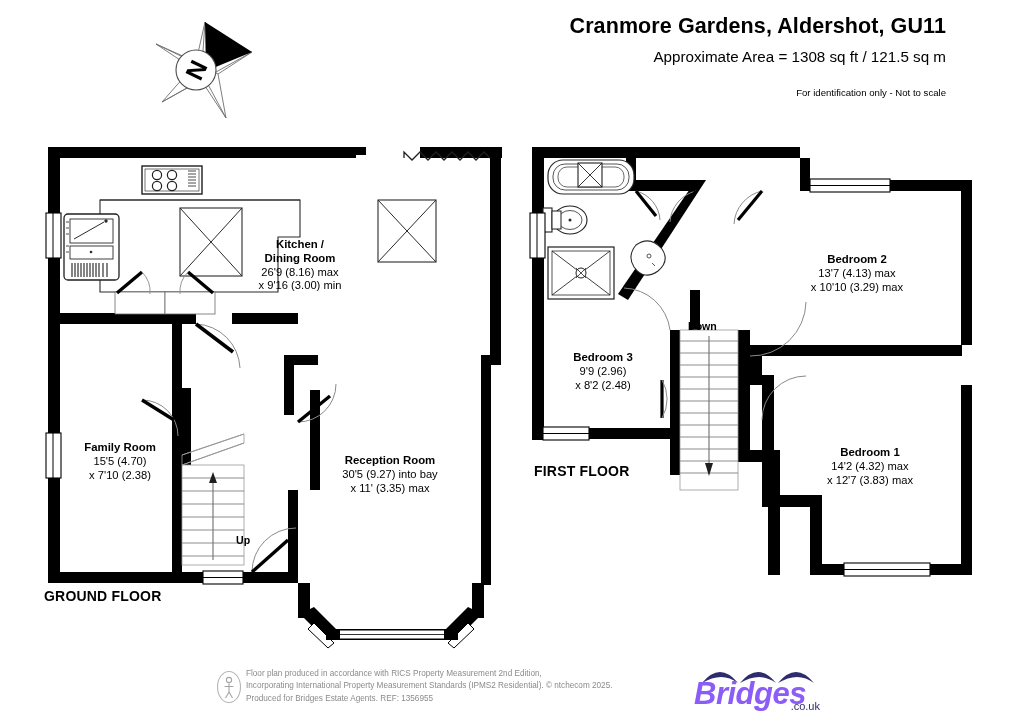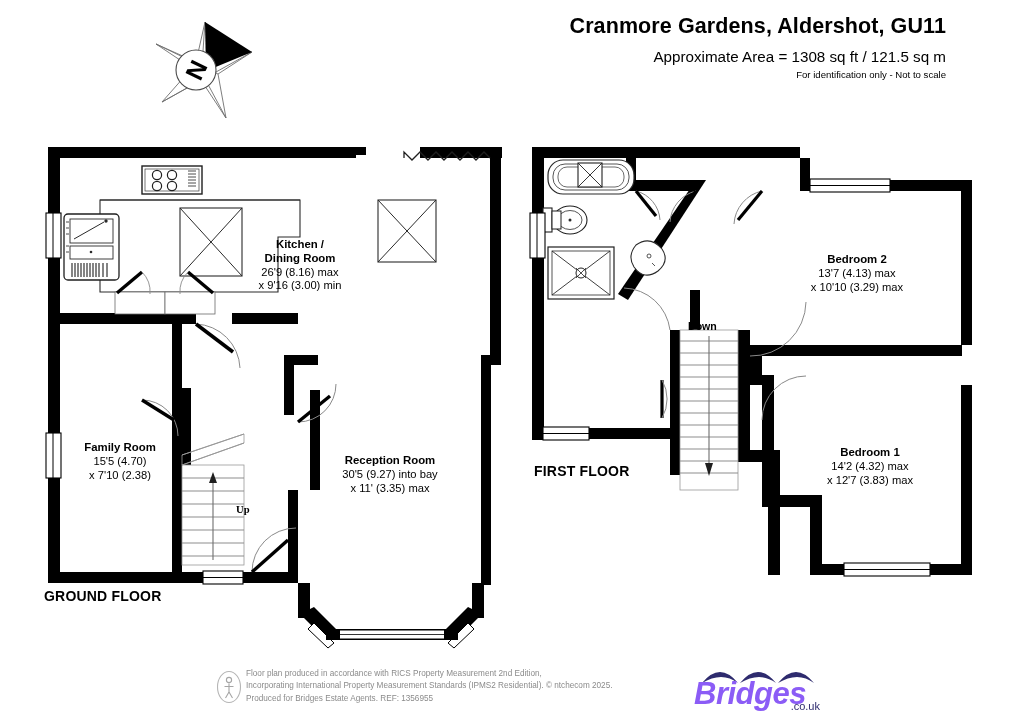--- a/index.html
+++ b/index.html
@@ -7,42 +7,42 @@
   body{
     width:1024px;height:724px;position:relative;overflow:hidden;
     font-family:"Liberation Sans",sans-serif;color:#000;
   }
   .sheet{position:absolute;left:0;top:0;width:960px;height:724px;}
 
   
   #header{position:absolute;right:14px;top:14px;text-align:right;}
   #plan-title{font-size:21.5px;font-weight:bold;letter-spacing:.1px;line-height:1.15;white-space:nowrap;}
   #plan-area{font-size:15.2px;margin-top:9px;white-space:nowrap;}
-  #plan-disclaimer{font-size:9.6px;margin-top:4px;white-space:nowrap;}
+  #plan-disclaimer{font-size:9.6px;margin-top:22px;white-space:nowrap;}
 
   
   .floor-caption{position:absolute;font-size:14px;font-weight:bold;letter-spacing:.2px;}
   #caption-ground{left:44px;top:588px;}
   #caption-first{left:534px;top:463px;}
 
   
   .room-label{position:absolute;text-align:center;line-height:1.22;}
   .room-label .rl-name{font-size:11.4px;font-weight:bold;white-space:nowrap;}
   .room-label .rl-dim{font-size:11.2px;white-space:nowrap;}
 
   #label-kitchen{left:200px;top:238px;width:200px;}
   #label-family{left:20px;top:441px;width:200px;}
   #label-reception{left:280px;top:454px;width:220px;}
   #label-bed2{left:757px;top:253px;width:200px;}
   #label-bed3{left:508px;top:351px;width:190px;}
   #label-bed1{left:770px;top:446px;width:200px;}
 
   .stair-word{position:absolute;font-size:10.6px;font-weight:bold;}
   #stair-down{left:688px;top:320px;}
-  #stair-up{left:236px;top:504px;font-family:Liberation Serif, serif;}
+  #stair-up{left:236px;top:534px;}
 
   
   #footer{position:absolute;left:216px;top:668px;width:470px;}
   #footer-text{position:absolute;left:30px;top:0;font-size:8.2px;line-height:1.52;color:#8b8b8b;white-space:nowrap;}
   #footer-icon{position:absolute;left:0;top:2px;width:26px;height:34px;}
 
   #logo{position:absolute;left:694px;top:662px;width:130px;height:52px;}
   #logo-word{position:absolute;left:0;top:14px;font-size:31px;font-weight:bold;font-style:italic;
     color:#8b5cf6;letter-spacing:-0.5px;font-family:"Liberation Sans",sans-serif;}
   #logo-tld{position:absolute;right:4px;top:38px;font-size:11px;font-weight:normal;color:#2e2b6e;
@@ -429,20 +429,25 @@
     <div class="rl-dim">30'5 (9.27) into bay</div>
     <div class="rl-dim">x 11' (3.35) max</div>
   </div>
 
   <div class="room-label" id="label-bed2">
     <div class="rl-name">Bedroom 2</div>
     <div class="rl-dim">13'7 (4.13) max</div>
     <div class="rl-dim">x 10'10 (3.29) max</div>
   </div>
 
+  <div class="room-label" id="label-bed3">
+    <div class="rl-name">Bedroom 3</div>
+    <div class="rl-dim">9'9 (2.96)</div>
+    <div class="rl-dim">x 8'2 (2.48)</div>
+  </div>
 
   <div class="room-label" id="label-bed1">
     <div class="rl-name">Bedroom 1</div>
     <div class="rl-dim">14'2 (4.32) max</div>
     <div class="rl-dim">x 12'7 (3.83) max</div>
   </div>
 
   <div class="stair-word" id="stair-down">Down</div>
   <div class="stair-word" id="stair-up">Up</div>
 

